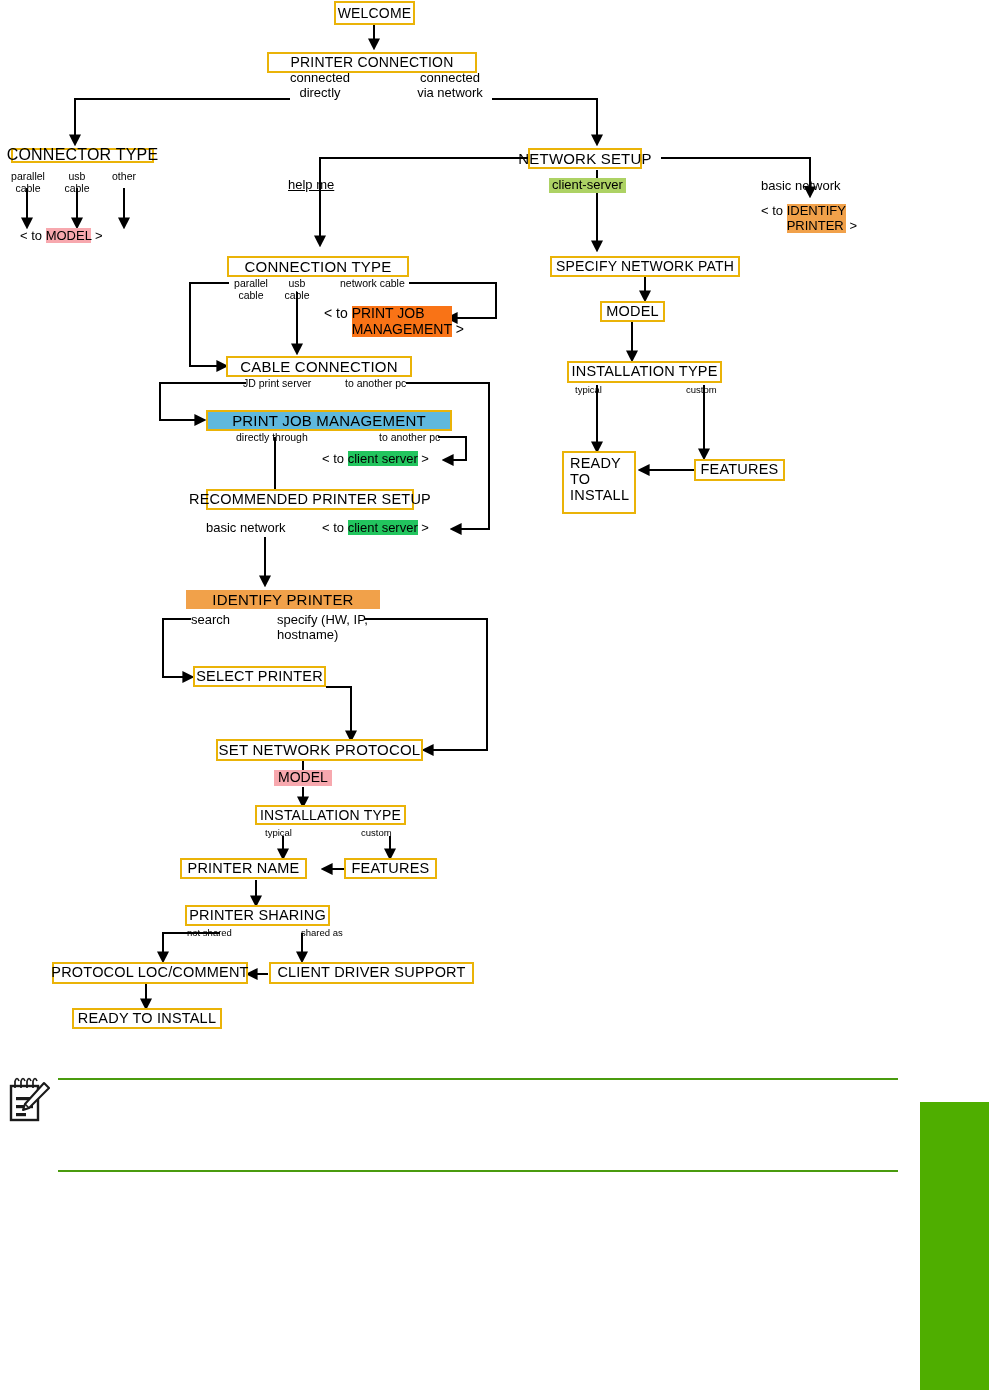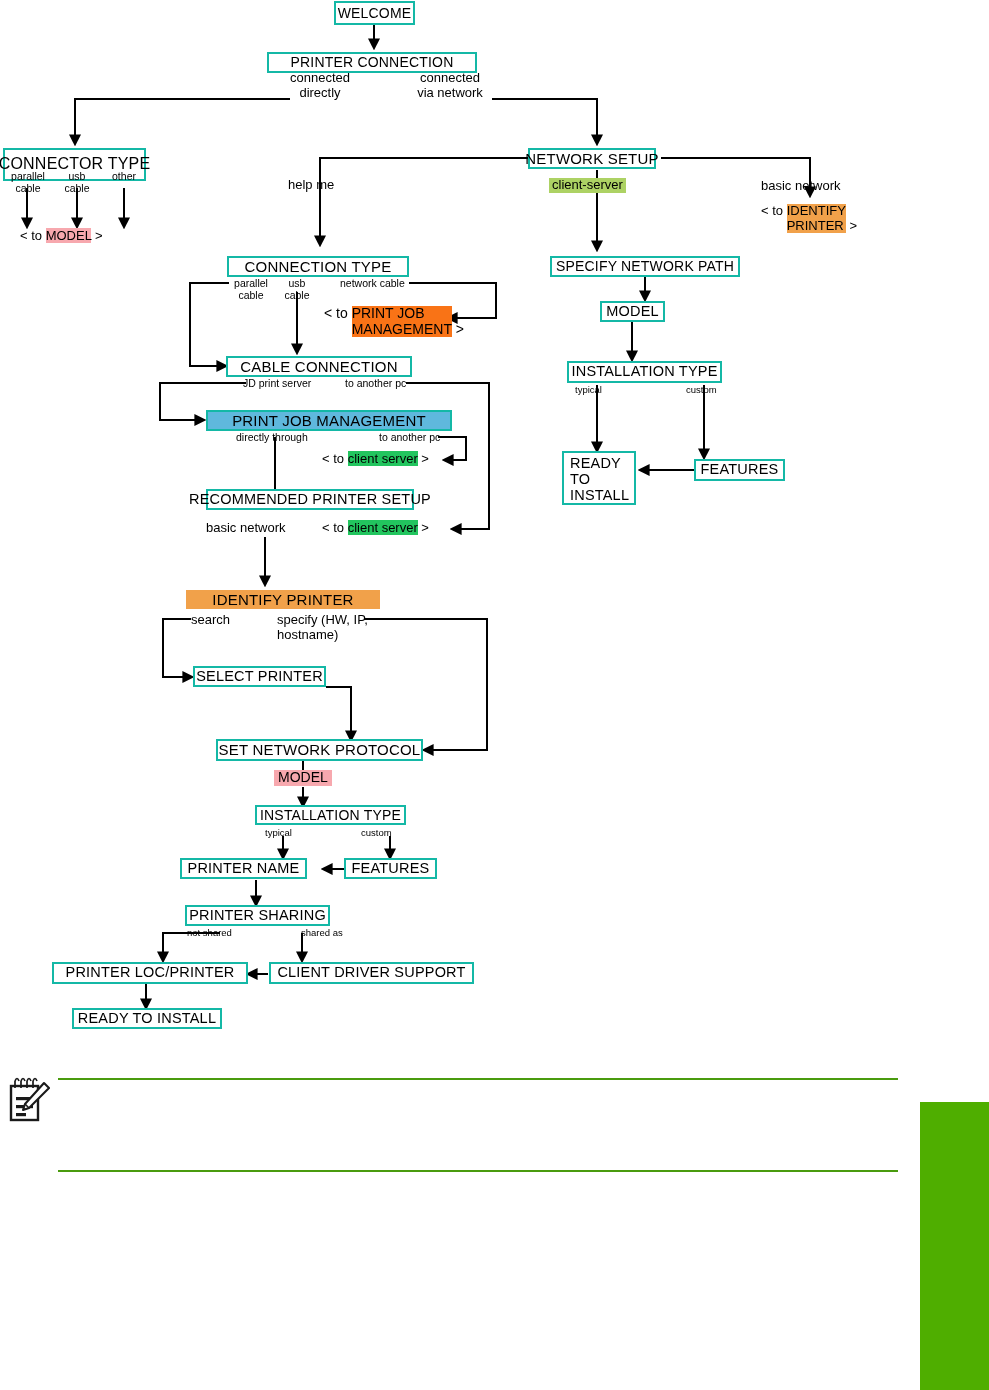--- a/index.html
+++ b/index.html
@@ -16,21 +16,21 @@
     position: relative;
     width: 989px;
     height: 1390px;
     background: #ffffff;
     overflow: hidden;
   }
   
   .box {
     position: absolute;
     box-sizing: border-box;
-    border: 2px solid #14b8a6;
+    border: 2px solid #eab308;
     background: #ffffff;
     font-size: 14px;
     line-height: 1.05;
     text-align: center;
     white-space: nowrap;
     display: flex;
     align-items: center;
     justify-content: center;
     letter-spacing: 0.2px;
   }
@@ -152,23 +152,23 @@
       <path d="M597,385 L597,451" marker-end="url(#ar)"></path>
       <path d="M704,385 L704,458" marker-end="url(#ar)"></path>
       <path d="M694,470 L640,470" marker-end="url(#ar)"></path>
     </g>
   </svg>
 
   <div class="box" style="left:334px; top:1px; width:81px; height:24px;">WELCOME</div>
 
   <div class="box" style="left:267px; top:52px; width:210px; height:21px;">PRINTER CONNECTION</div>
 
-  <div class="box" style="left:3px; top:148px; width:143px; height:33px; font-size:16px;">CONNECTOR TYPE</div>
-
-  <div class="box" style="left:528px; top:148px; width:128px; height:21px; font-size:15px;">NETWORK SETUP</div>
+  <div class="box" style="left:11px; top:148px; width:143px; height:15px; font-size:16px;">CONNECTOR TYPE</div>
+
+  <div class="box" style="left:528px; top:148px; width:114px; height:21px; font-size:15px;">NETWORK SETUP</div>
 
   <div class="box" style="left:227px; top:256px; width:182px; height:21px; font-size:15px;">CONNECTION TYPE</div>
 
   <div class="box" style="left:550px; top:256px; width:190px; height:21px; font-size:14px;">SPECIFY NETWORK PATH</div>
 
   <div class="box" style="left:226px; top:356px; width:186px; height:21px; font-size:15px;">CABLE CONNECTION</div>
 
   <div class="box blue" style="left:206px; top:410px; width:246px; height:21px; font-size:15px;">PRINT JOB MANAGEMENT</div>
 
   <div class="box" style="left:206px; top:489px; width:208px; height:21px; font-size:14.5px;">RECOMMENDED PRINTER SETUP</div>
@@ -180,51 +180,51 @@
   <div class="box" style="left:216px; top:739px; width:207px; height:22px; font-size:15px;">SET NETWORK PROTOCOL</div>
 
   <div class="box" style="left:255px; top:805px; width:151px; height:20px; font-size:14px;">INSTALLATION TYPE</div>
 
   <div class="box" style="left:180px; top:858px; width:127px; height:21px; font-size:14.5px;">PRINTER NAME</div>
 
   <div class="box" style="left:344px; top:858px; width:93px; height:21px; font-size:14.5px;">FEATURES</div>
 
   <div class="box" style="left:185px; top:905px; width:145px; height:21px; font-size:14.5px;">PRINTER SHARING</div>
 
-  <div class="box" style="left:52px; top:962px; width:196px; height:22px; font-size:14.5px;">PRINTER LOC/PRINTER</div>
+  <div class="box" style="left:52px; top:962px; width:196px; height:22px; font-size:14.5px;">PROTOCOL LOC/COMMENT</div>
 
   <div class="box" style="left:269px; top:962px; width:205px; height:22px; font-size:14.5px;text-align:center;">CLIENT DRIVER SUPPORT</div>
 
   <div class="box" style="left:72px; top:1008px; width:150px; height:21px; font-size:14.5px;">READY TO INSTALL</div>
 
   <div class="box" style="left:600px; top:301px; width:65px; height:21px; font-size:14.5px;">MODEL</div>
 
   <div class="box" style="left:567px; top:361px; width:155px; height:22px; font-size:14.5px;">INSTALLATION TYPE</div>
 
   <div class="box" style="left:694px; top:459px; width:91px; height:22px; font-size:14.5px;">FEATURES</div>
 
-  <div class="box multi" style="left:562px; top:451px; width:74px; height:54px; font-size:14.5px;">READY
+  <div class="box multi" style="left:562px; top:451px; width:74px; height:63px; font-size:14.5px;">READY
 TO
 INSTALL</div>
 
   <div class="lbl" style="left:265px; top:71px; white-space:pre-line; text-align:center; width:110px;">connected
 directly</div>
 
   <div class="lbl" style="left:393px; top:71px; white-space:pre-line; text-align:center; width:114px;">connected
 via network</div>
 
   <div class="lbl sm" style="left:5px; top:171px; white-space:pre-line; text-align:center; width:46px;">parallel
 cable</div>
 
   <div class="lbl sm" style="left:57px; top:171px; white-space:pre-line; text-align:center; width:40px;">usb
 cable</div>
 
   <div class="lbl sm" style="left:102px; top:171px; text-align:center; width:44px;">other</div>
 
-  <div class="lbl" style="left:288px; top:178px;">help me</div>
+  <div class="lbl" style="left:288px; top:178px;text-decoration:underline;">help me</div>
 
   <div class="lbl" style="left:549px; top:178px; background:#add264; padding:0 3px;">client-server</div>
 
   <div class="lbl" style="left:761px; top:179px;">basic network</div>
 
   <div class="lbl sm" style="left:228px; top:278px; white-space:pre-line; text-align:center; width:46px;">parallel
 cable</div>
 
   <div class="lbl sm" style="left:277px; top:278px; white-space:pre-line; text-align:center; width:40px;">usb
 cable</div>

